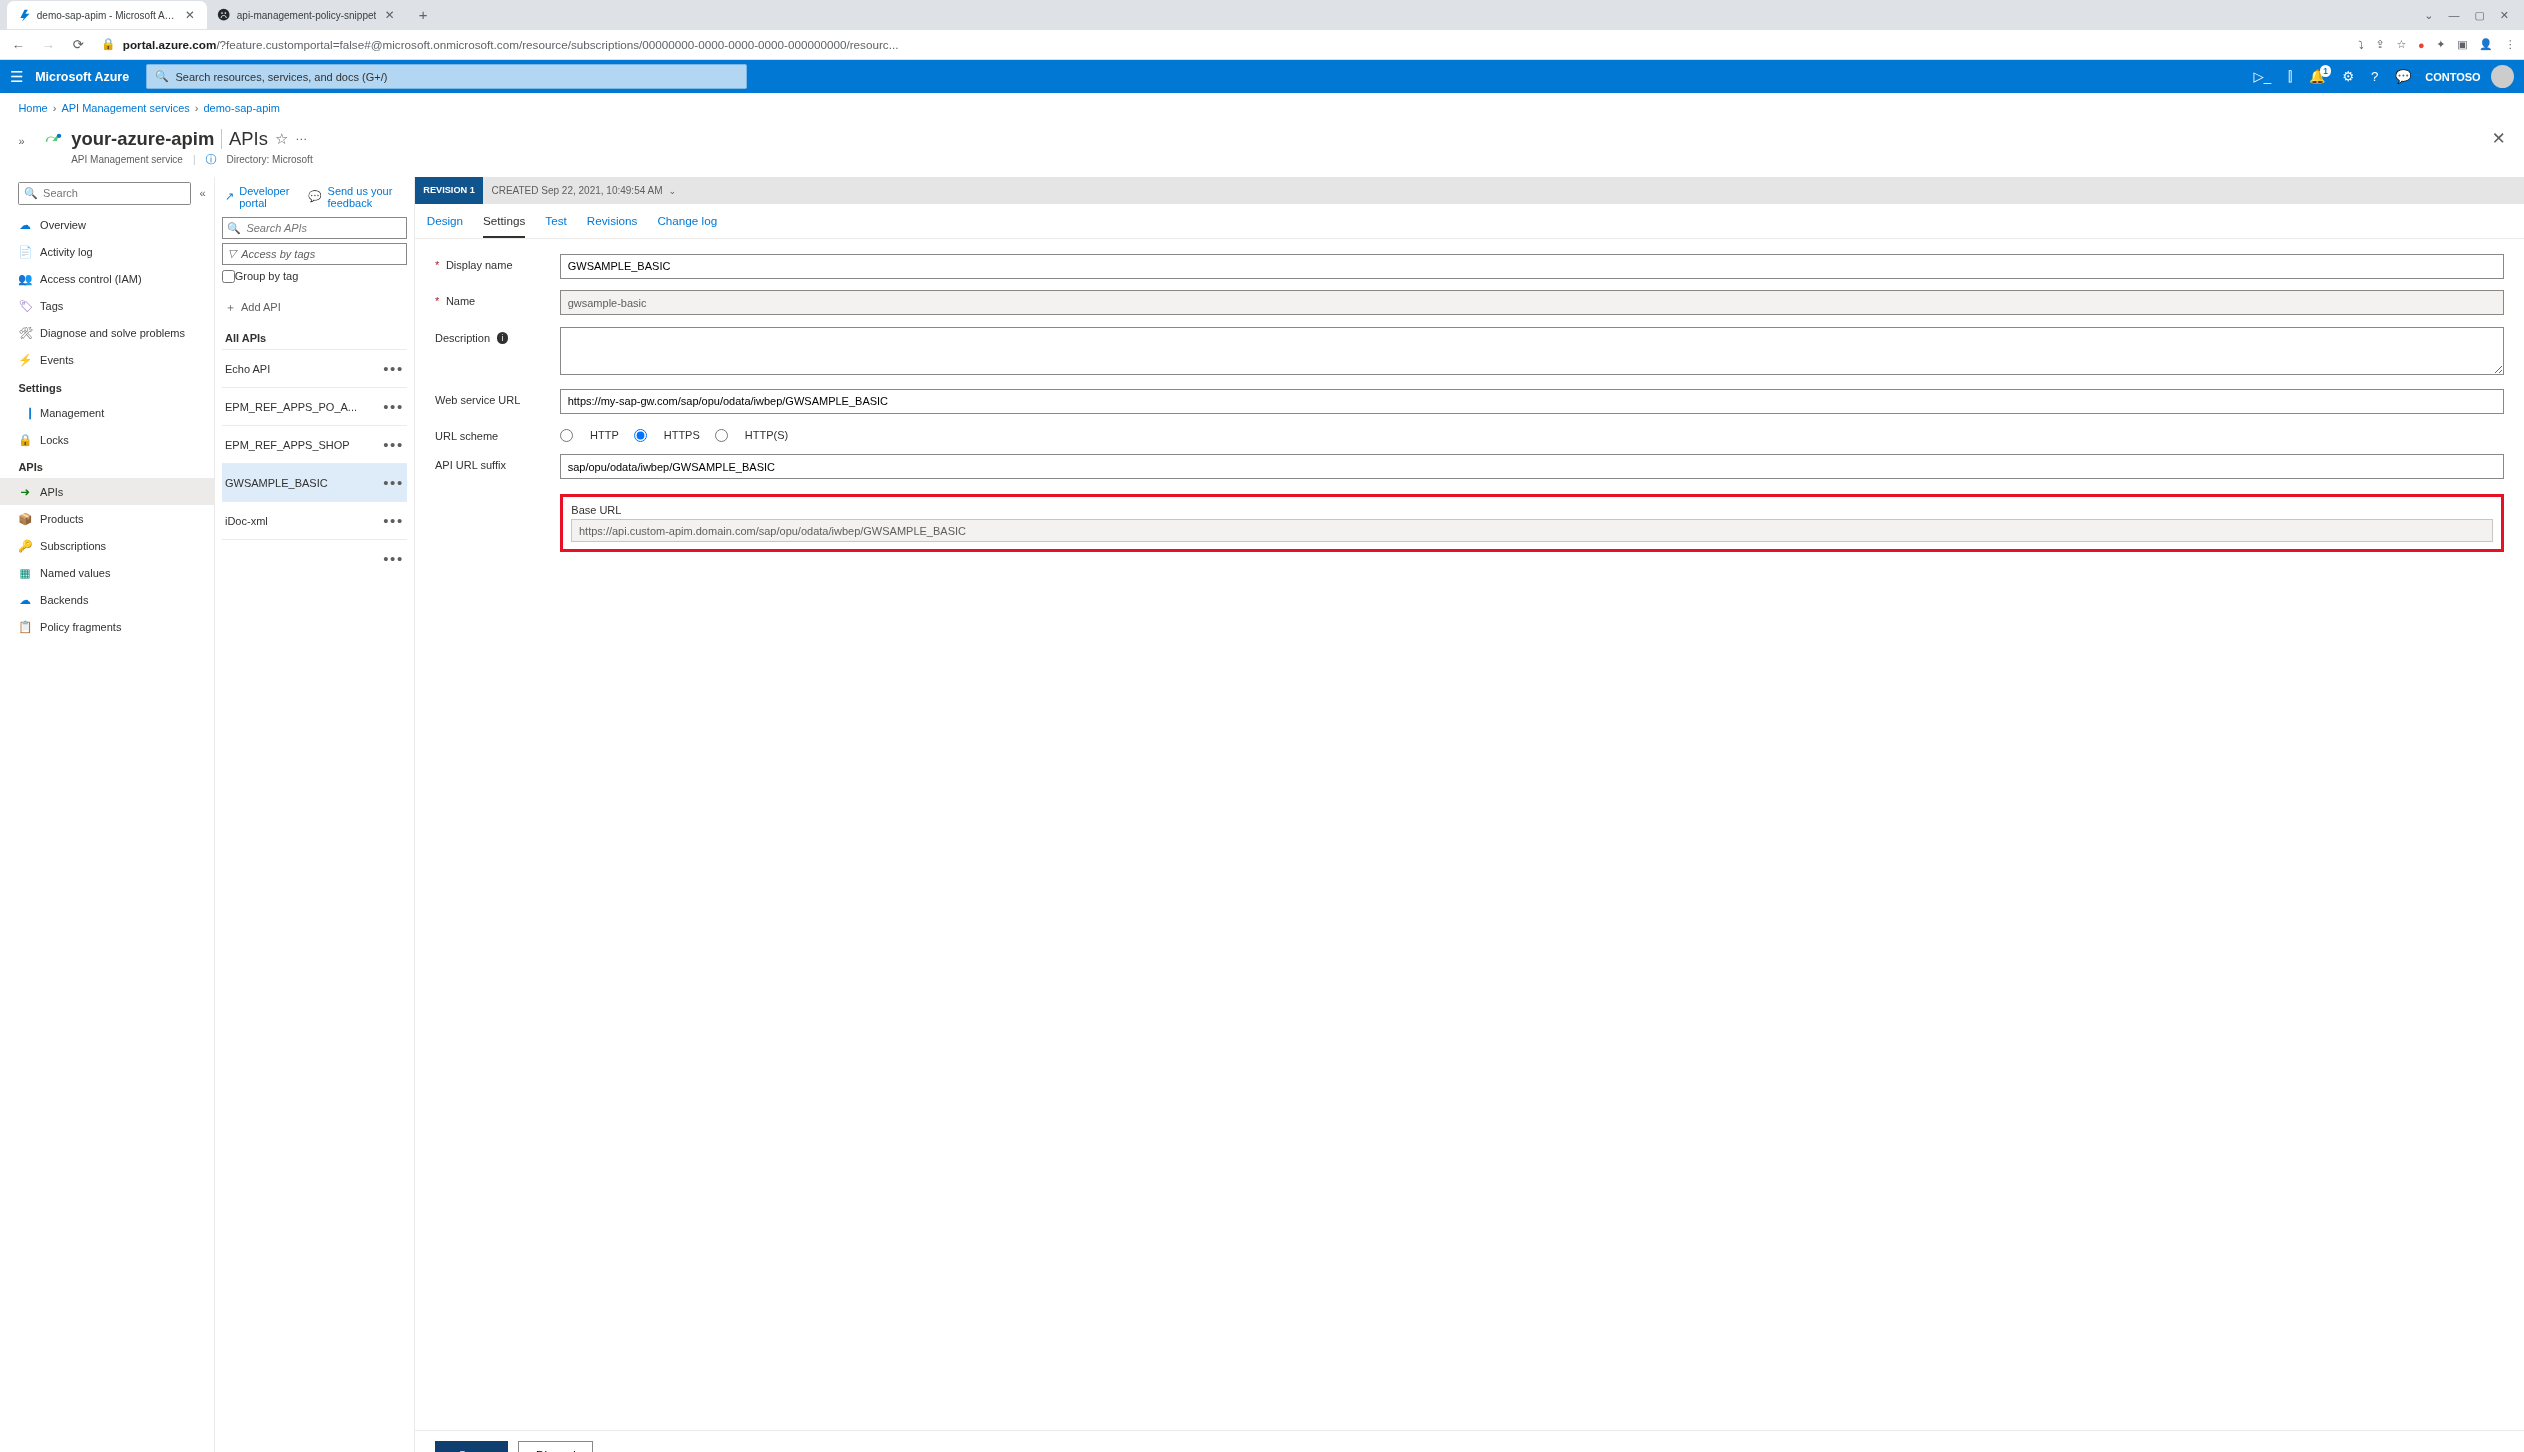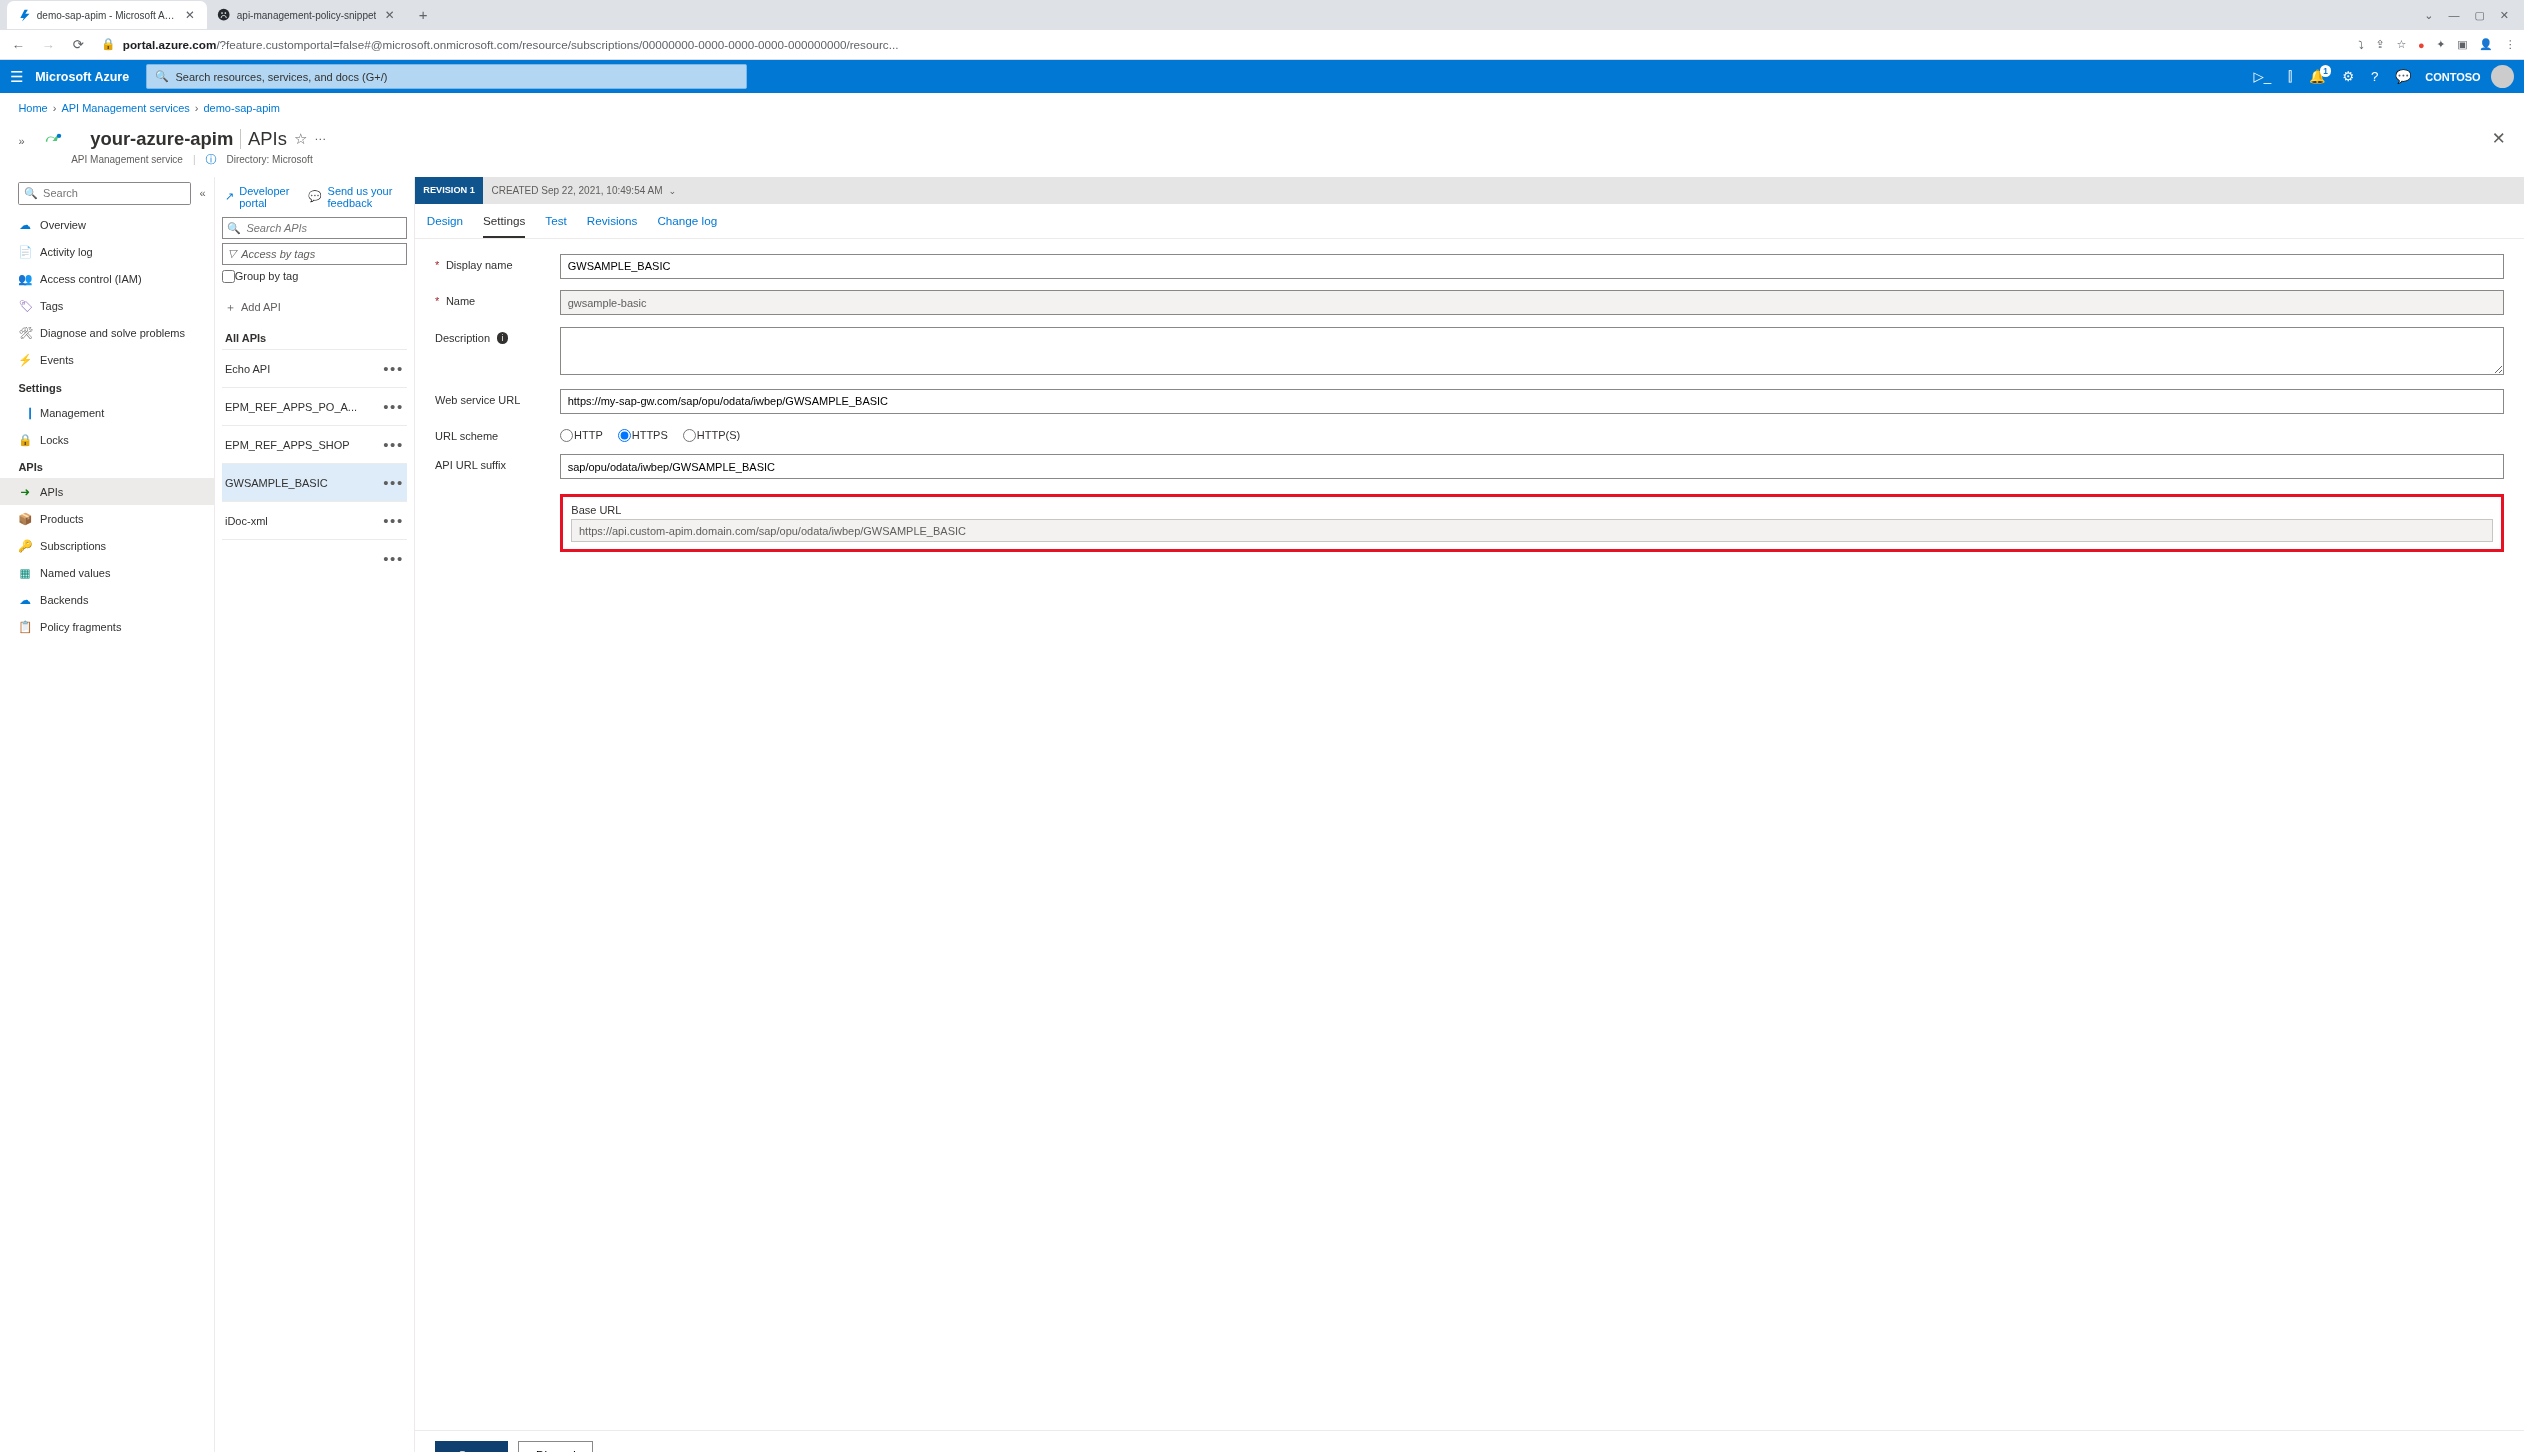--- a/index.html
+++ b/index.html
@@ -37,21 +37,21 @@
     
     .breadcrumb-row { height: 30px; display: flex; align-items: center; padding: 0 18.4px; font-size: 11px; }
     .breadcrumb-row a { color: #0078d4; text-decoration: none; cursor: pointer; }
     .breadcrumb-row .sep { margin: 0 5px; color: #605e5c; }
 
     
     .resource-header { display: flex; align-items: flex-start; padding: 5px 18.4px 10px 18.4px; }
     .expand-toggle { color: #605e5c; font-size: 11px; margin-right: 15px; padding-top: 6.7px; cursor: pointer; }
     .res-icon { width: 23.4px; height: 23.4px; margin-right: 8.3px; margin-top: 1.7px; }
     .res-title-block { display: flex; flex-direction: column; }
-    .res-title-line { display: flex; align-items: center; gap: 7px; margin-left: 19px; }
+    .res-title-line { display: flex; align-items: center; gap: 7px; }
     .res-title { font-size: 18.4px; font-weight: 600; }
     .res-section { font-size: 18.4px; font-weight: 400; color: #323130; }
     .res-divider { width: 0.8px; height: 20px; background: #c8c6c4; }
     .star-icon { font-size: 15px; color: #605e5c; cursor: pointer; }
     .dots { font-size: 11.7px; color: #605e5c; cursor: pointer; letter-spacing: 1.7px; }
     .res-subtitle { font-size: 10px; color: #605e5c; margin-top: 1.7px; display: flex; align-items: center; gap: 10px; }
     .res-subtitle .info { color: #0078d4; font-size: 11px; }
     .close-panel { margin-left: auto; font-size: 16.7px; color: #605e5c; cursor: pointer; }
 
     
@@ -97,21 +97,21 @@
     .section-title { font-size: 20px; font-weight: 400; margin-bottom: 16.7px; }
     .form-row { display: flex; align-items: flex-start; margin-bottom: 11.7px; }
     .form-label { width: 125px; font-size: 11px; color: #323130; padding-top: 5px; display:flex; gap:3.3px; }
     .req { color: #a4262c; margin-right: 3.3px; }
     .info-dot { background:#323130; color:#fff; border-radius:50%; width:11.7px; height:11.7px; font-size:8.3px; display:inline-flex; align-items:center; justify-content:center; margin-left:3.3px; }
     .form-field { flex: 1; }
     .form-field input[type=text] { width: 100%; height: 25px; border: 0.8px solid #8a8886; padding: 0 6.7px; font-size: 11px; }
     .form-field input[readonly] { background: #f3f2f1; color: #605e5c; }
     .form-field textarea { width: 100%; height: 48px; border: 0.8px solid #8a8886; padding: 5px 6.7px; font-size: 11px; resize: vertical; }
     .radios { display: flex; gap: 15px; padding-top: 3.3px; }
-    .radio-opt { display: flex; align-items: center; gap: 1px; font-size: 11px; }
+    .radio-opt { display: flex; align-items: center; gap: 17px; font-size: 11px; }
     .highlight-box { border: 3.3px solid #e81123; padding: 6.7px 8.3px; margin-top: 3.3px; }
     .sub-label { font-size: 11px; margin-bottom: 3.3px; }
     .ro-value { background: #f3f2f1; border: 0.8px solid #c8c6c4; height: 23.4px; display: flex; align-items: center; padding: 0 6.7px; color: #605e5c; font-size: 11px; }
     .button-row { display: flex; gap: 10px; padding: 10px 20px; border-top: 0.8px solid #edebe9; }
     .btn-primary { background: #0f3f6e; color:#fff; border:none; height: 27px; padding: 0 23.4px; font-size: 11.7px; cursor: pointer; }
     .btn-secondary { background: #fff; border:0.8px solid #8a8886; height: 27px; padding: 0 16.7px; font-size: 11.7px; cursor: pointer; }
 
     
     .thin-scroll::-webkit-scrollbar { width: 6.7px; }
     .thin-scroll::-webkit-scrollbar-thumb { background:#c8c6c4; }

